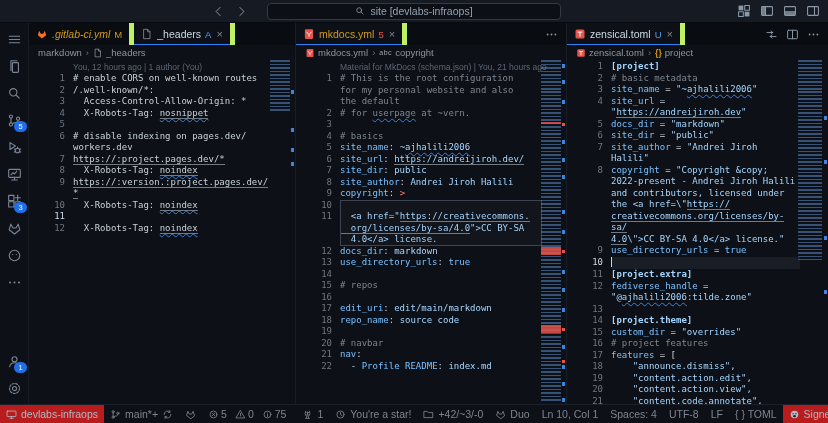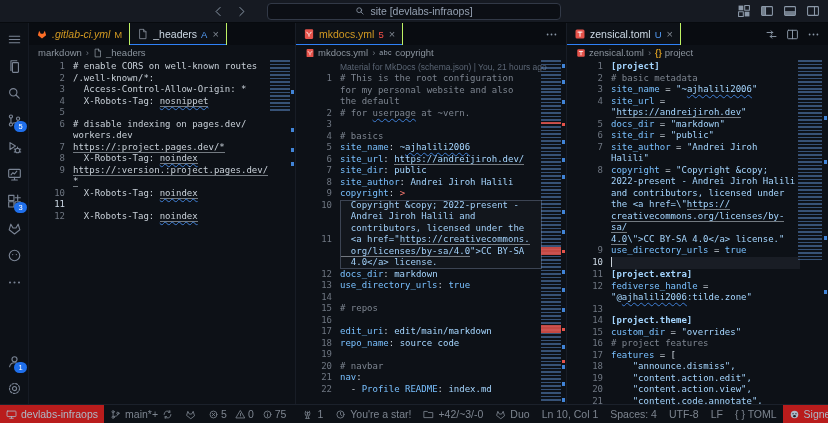--- a/index.html
+++ b/index.html
@@ -32,21 +32,21 @@
   .act-spacer{flex:1}
 
   
   #editors{flex:1;display:flex;min-width:0}
   .group{display:flex;flex-direction:column;min-width:0;border-left:1px solid #181d26;background:#0d1117}
   .group-headers{width:266px;border-left:none}
   .group-mkdocs{width:270px}
   .group-zensical{flex:1}
   .tabbar{height:22px;flex:none;background:#090c11;display:flex;align-items:stretch}
   .tab{display:flex;align-items:center;gap:4px;padding:0 7px;font-size:10.5px;color:#7d8590;
-       background:#090c11;border-right:1px solid #bef264;position:relative;cursor:pointer;white-space:nowrap}
+       background:#090c11;border-right:5px solid #bef264;position:relative;cursor:pointer;white-space:nowrap}
   .tab.active{background:#0d1117}
   .tab.active::after{content:"";position:absolute;left:0;right:0;bottom:0;height:1px;background:#2f81f7}
   .tab-label.italic{font-style:italic}
   .tab-badge{font-size:9.5px}
   .tab-close{font-size:11px;margin-left:1px;color:#7d8590;cursor:pointer}
   .tab .icon{width:12px;height:12px}
   .tab-actions{margin-left:auto;display:flex;align-items:center;gap:8px;padding-right:8px;color:#8b98a8}
   .tab-actions .icon{width:13px;height:13px;cursor:pointer}
 
   .breadcrumb{height:15px;flex:none;display:flex;align-items:center;gap:3px;padding-left:9px;
@@ -298,20 +298,21 @@
             <span class="icon">
               <svg viewBox="0 0 16 16" fill="none" stroke="currentColor" stroke-width="1.2" stroke-linecap="round" stroke-linejoin="round">
                 <path d="M4 1.8h4.8L12 5v9.2H4z"></path>
                 <path d="M8.8 1.8V5H12"></path>
               </svg>
             </span>
             <span class="bc-label">_headers</span>
           </div>
           <div class="editor-body">
             <div class="code">
+              <div class="blame">You, 12 hours ago | 1 author (You)</div>
               <div class="code-row">
                 <span class="gutter">1</span>
                 <span class="line-content"><span class="t-p"># enable CORS on well-known routes</span></span>
               </div>
               <div class="code-row">
                 <span class="gutter">2</span>
                 <span class="line-content"><span class="t-p">/.well-known/*:</span></span>
               </div>
               <div class="code-row">
                 <span class="gutter">3</span>
@@ -437,23 +438,20 @@
                 <span class="line-content"><span class="t-k">site_author</span><span class="t-p">: </span><span class="t-s">Andrei Jiroh Halili</span></span>
               </div>
               <div class="code-row">
                 <span class="gutter">9</span>
                 <span class="line-content"><span class="t-k">copyright</span><span class="t-p">: </span><span class="t-o">&gt;</span></span>
               </div>
               <div class="box-wrap">
                 <div class="box-border"></div>
                 <div class="code-row">
                   <span class="gutter">10</span>
-                  <span class="line-content"><span class="t-s">  Copyright &amp;copy; 2022-present -
-  Andrei Jiroh Halili and
-  contributors, licensed under the</span></span>
                 </div>
                 <div class="code-row">
                   <span class="gutter">11</span>
                   <span class="line-content"><span class="t-s">  &lt;a href="</span><span class="t-s u-link">https://creativecommons.
   org/licenses/by-sa/4.0</span><span class="t-s">"&gt;CC BY-SA
   4.0&lt;/a&gt; license.</span></span>
                 </div>
               </div>
               <div class="code-row">
                 <span class="gutter">12</span>

